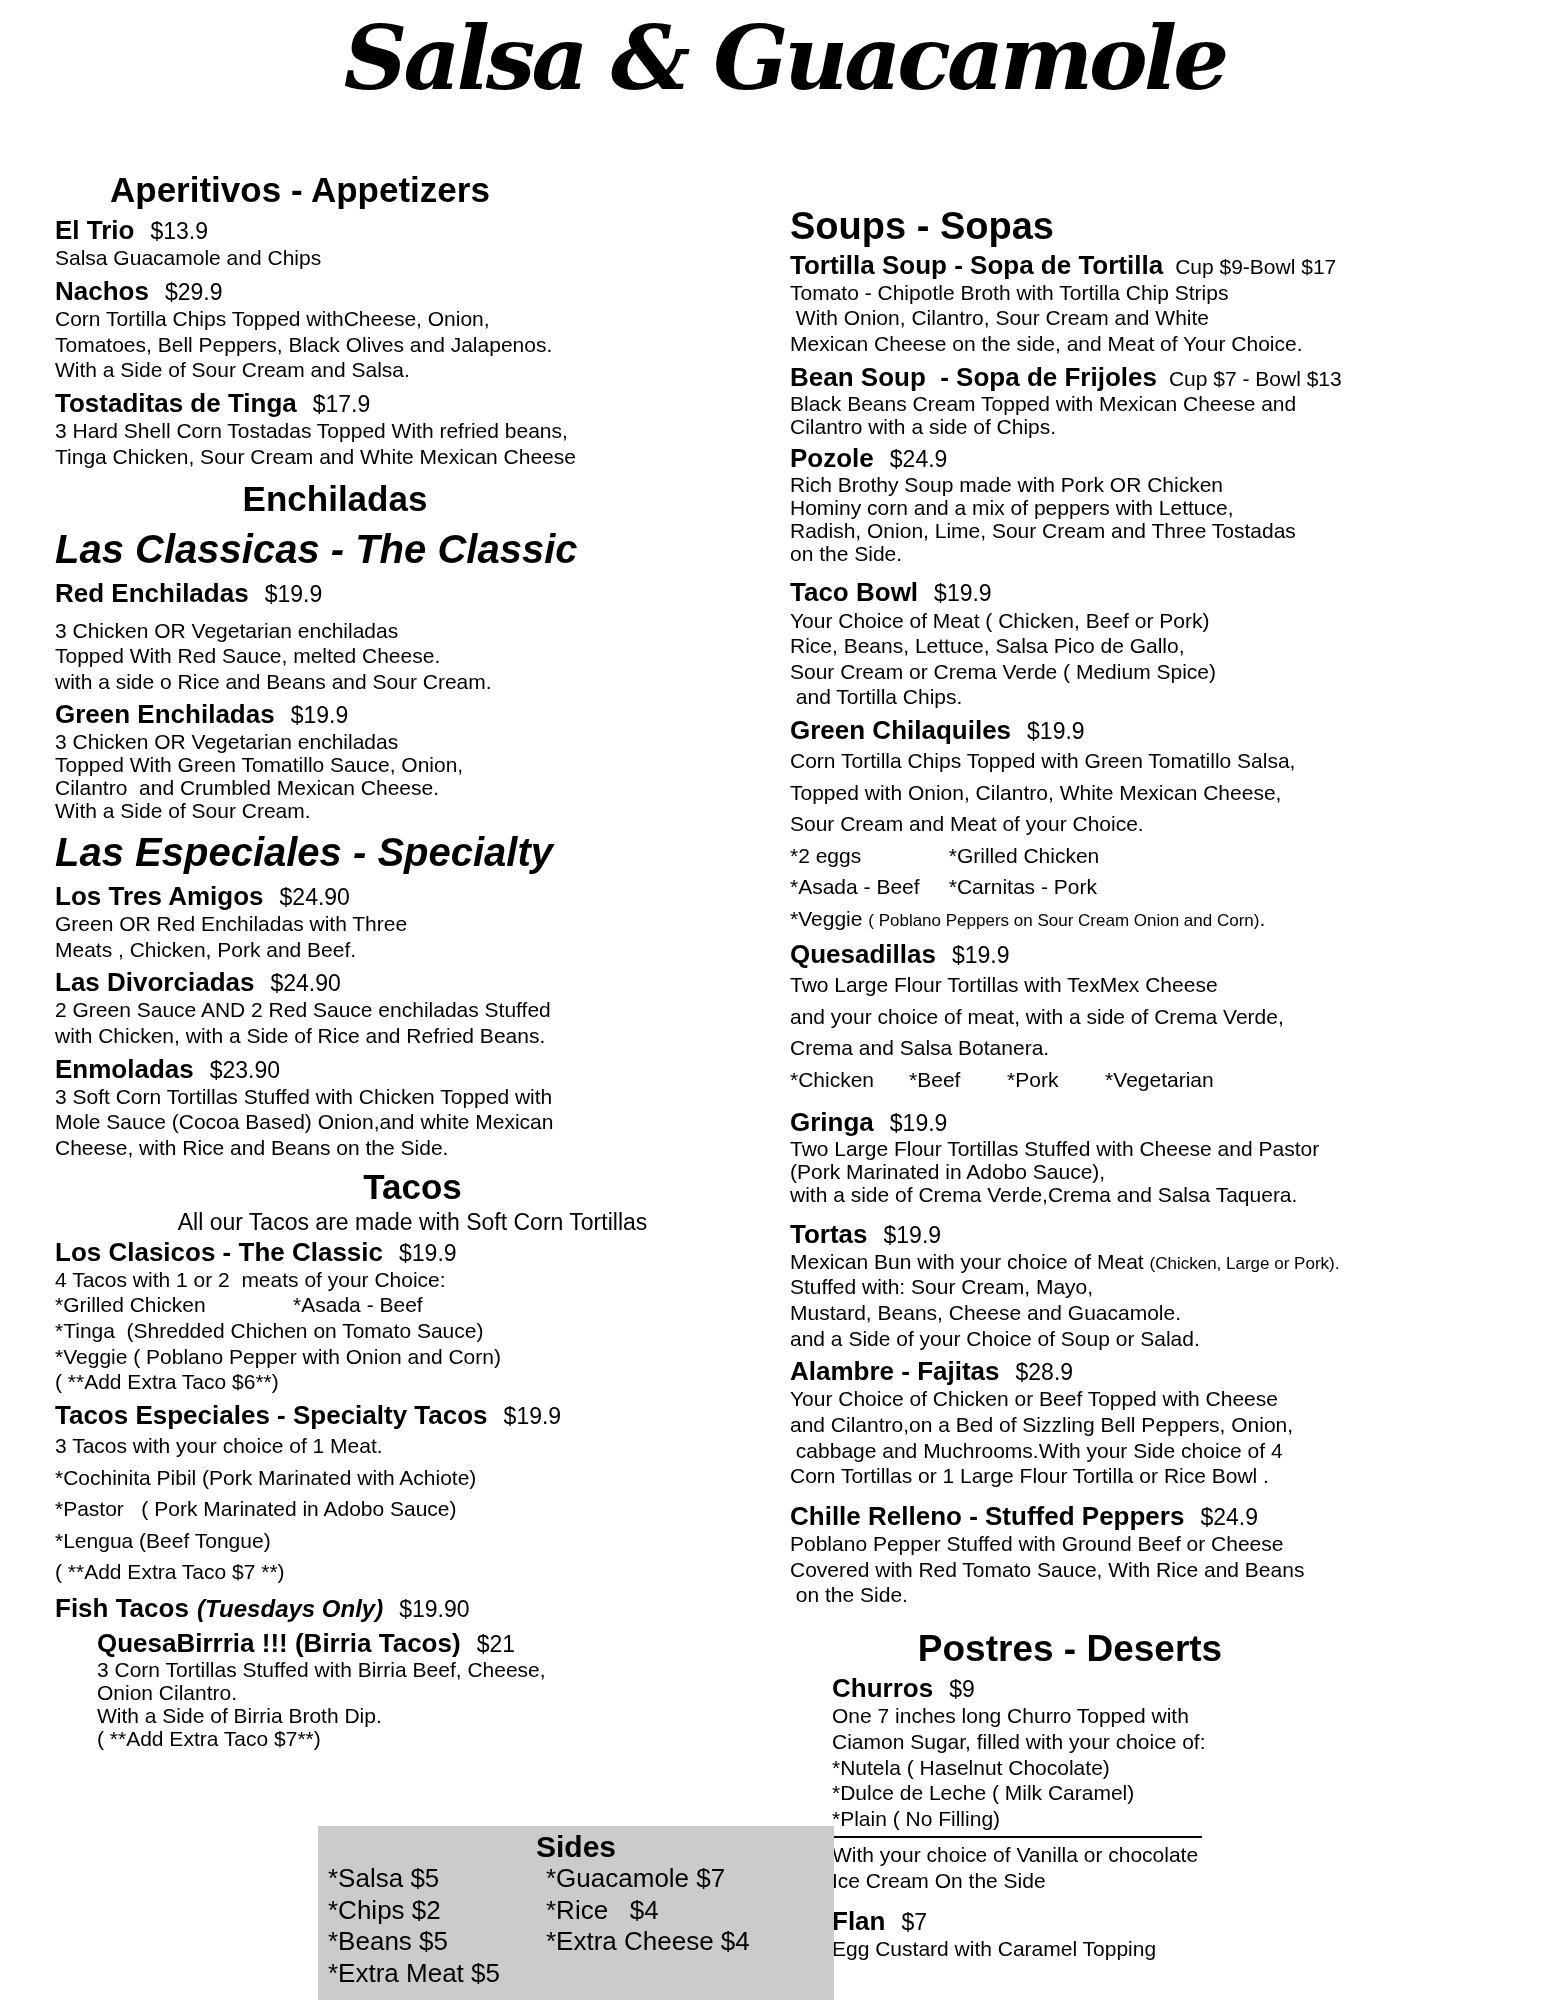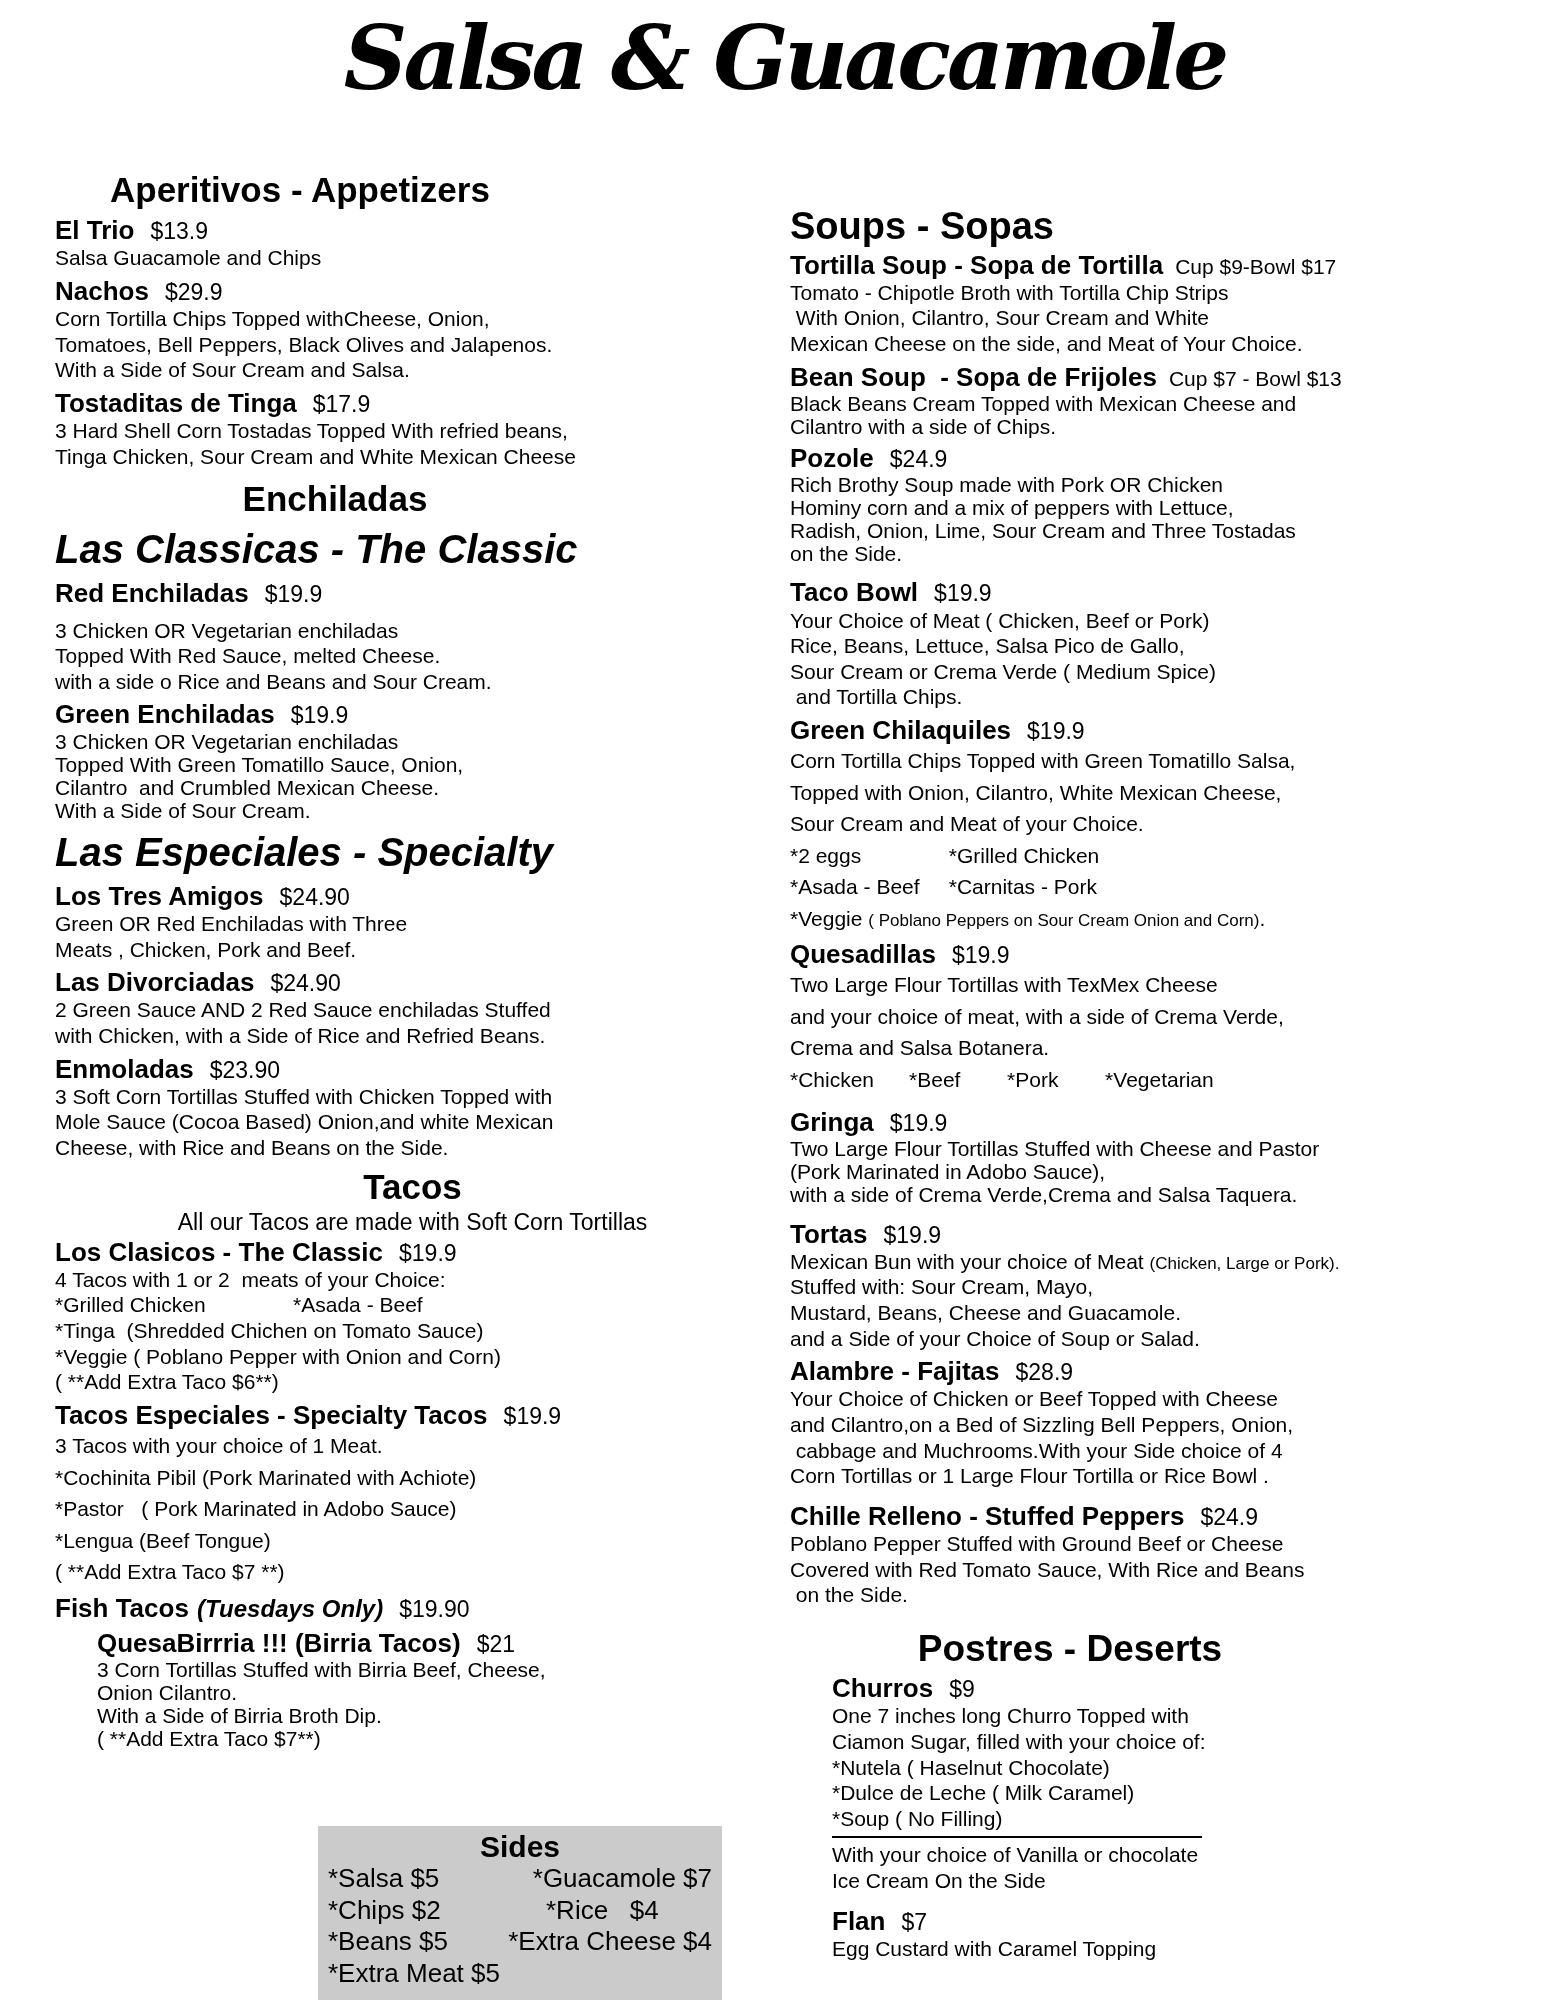--- a/index.html
+++ b/index.html
@@ -32,21 +32,21 @@
   .item-price{font-weight:normal;font-size:23px;margin-left:16px;white-space:pre;}
   .item-price.small{font-size:21px;margin-left:12px;}
   .gap-after-name .item-title{margin-bottom:9px;}
   .line{font-size:21px;line-height:1.22;white-space:pre-wrap;}
   .desc.tight .line{line-height:1.1;}
   .desc.loose .line{line-height:1.5;}
   .line .small{font-size:17px;}
   .rule{border-top:2px solid #000;width:370px;margin:5px 0 4px;}
 
   #sides-box{
-    position:absolute;left:318px;top:1826px;width:404px;min-height:152px;
+    position:absolute;left:318px;top:1826px;width:516px;min-height:152px;
     padding:4px 10px 10px;box-sizing:border-box;
   }
   #sides-title{text-align:center;font-weight:bold;font-size:30px;line-height:1.1;}
   .sides-row{display:flex;font-size:26px;line-height:1.22;}
   .sides-cell-left{width:218px;white-space:pre;}
   .sides-cell-right{white-space:pre;}
 </style>
 </head>
 <body>
 
@@ -242,21 +242,21 @@
       </div>
     </div>
     <div class="header hdr-postres">Postres - Deserts</div>
     <div class="item indent">
       <div class="item-title"><span class="item-name">Churros</span><span class="item-price">$9</span></div>
       <div class="desc">
         <div class="line">One 7 inches long Churro Topped with</div>
         <div class="line">Ciamon Sugar, filled with your choice of:</div>
         <div class="line">*Nutela ( Haselnut Chocolate)</div>
         <div class="line">*Dulce de Leche ( Milk Caramel)</div>
-        <div class="line">*Soup ( No Filling)</div>
+        <div class="line">*Plain ( No Filling)</div>
         <div class="rule"></div>
         <div class="line">With your choice of Vanilla or chocolate</div>
         <div class="line">Ice Cream On the Side</div>
       </div>
     </div>
     <div class="item indent gap-top">
       <div class="item-title"><span class="item-name">Flan</span><span class="item-price">$7</span></div>
       <div class="desc">
         <div class="line">Egg Custard with Caramel Topping</div>
       </div>

